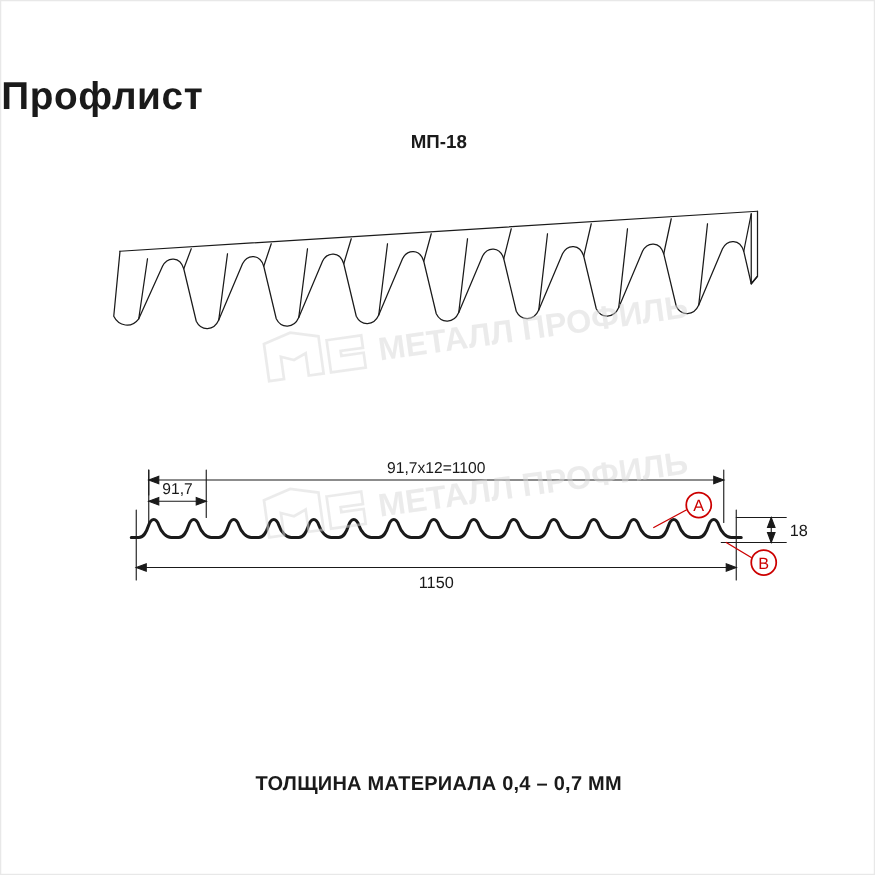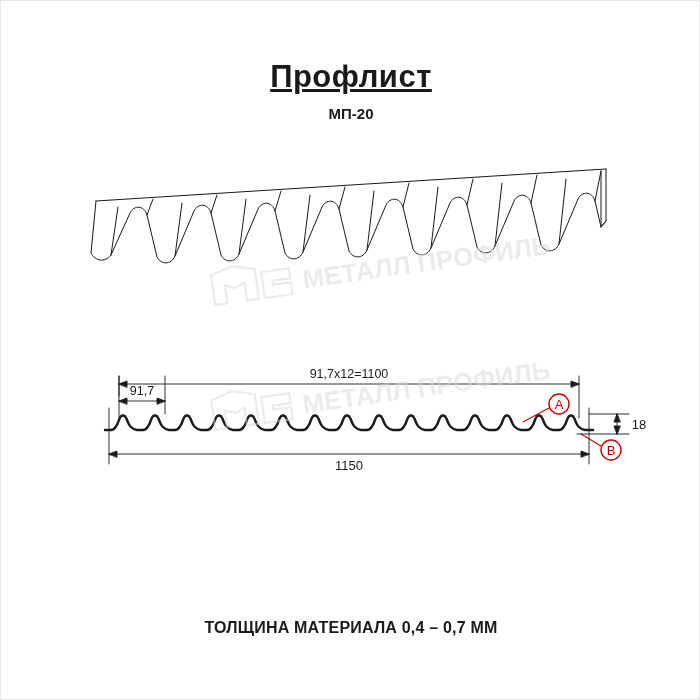--- a/index.html
+++ b/index.html
@@ -19,25 +19,24 @@
     position: absolute;
     inset: 0;
     border: 1px solid #e8e8e8;
     box-sizing: border-box;
   }
   .title {
     position: absolute;
     top: 58px;
     left: 0;
     width: 700px;
-    text-align: center;
+    text-align: left;
     font-size: 31px;
     font-weight: bold;
     letter-spacing: 0.5px;
-    text-decoration: underline;
   }
   .subtitle {
     position: absolute;
     top: 104px;
     left: 0;
     width: 700px;
     text-align: center;
     font-size: 15px;
     font-weight: bold;
   }
@@ -74,21 +73,21 @@
   .wm-2 { left: 205px; top: 365px; }
   svg { display: block; overflow: visible; }
   text { font-family: "Liberation Sans", sans-serif; }
 </style>
 </head>
 <body>
 
 <div class="page">
 
   <div class="title">Профлист</div>
-  <div class="subtitle">МП-20</div>
+  <div class="subtitle">МП-18</div>
 
   <div class="iso-wrap">
     <svg width="580" height="160" viewBox="0 0 580 160">
       <g fill="none" stroke="#1a1a1a" stroke-width="1" stroke-linejoin="round" stroke-linecap="round">
 
         <path d="M35 60 L545 28"></path>
 
         <path d="M35 60
                  L30 112
                  C34 120 44 122 50 114

